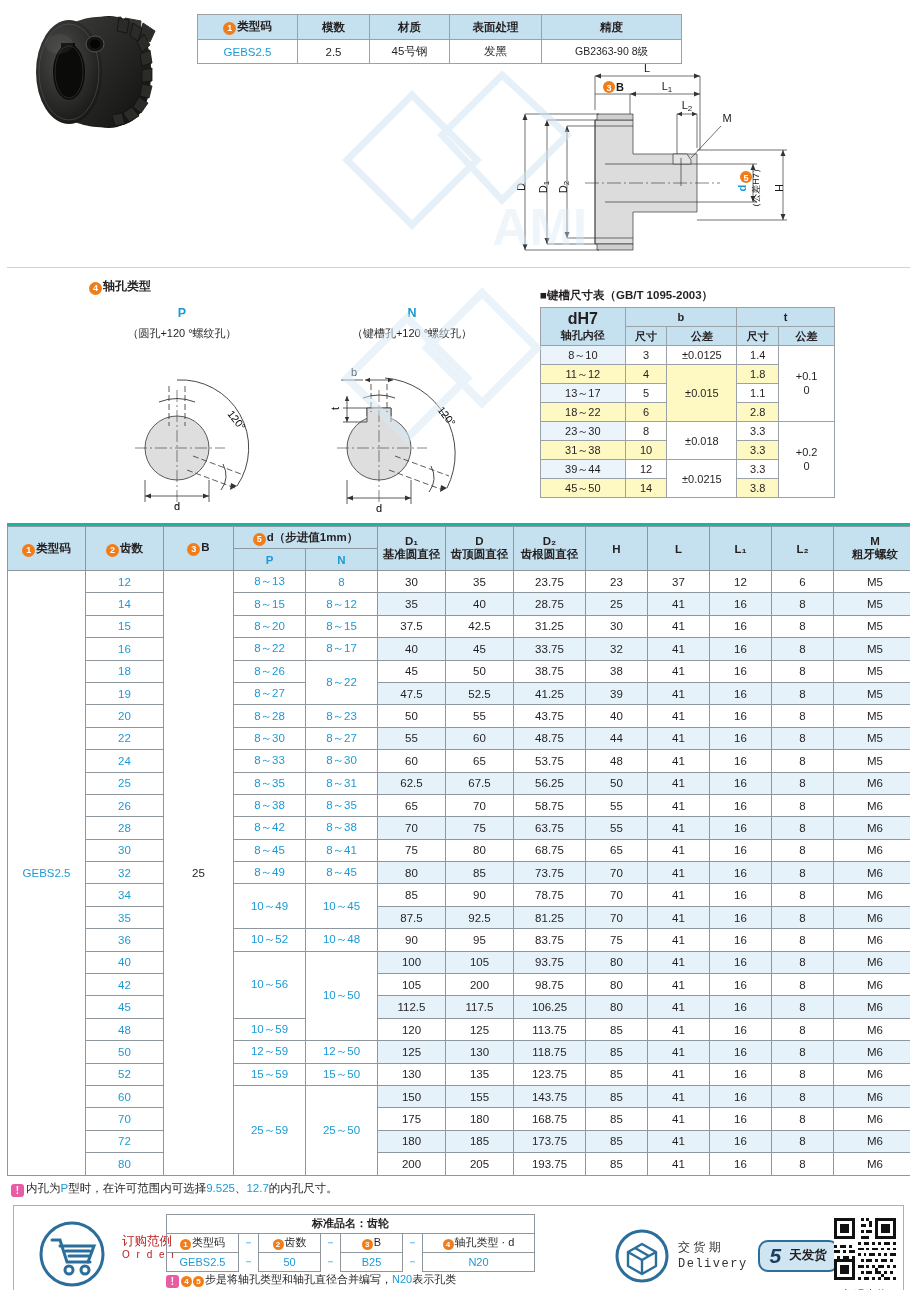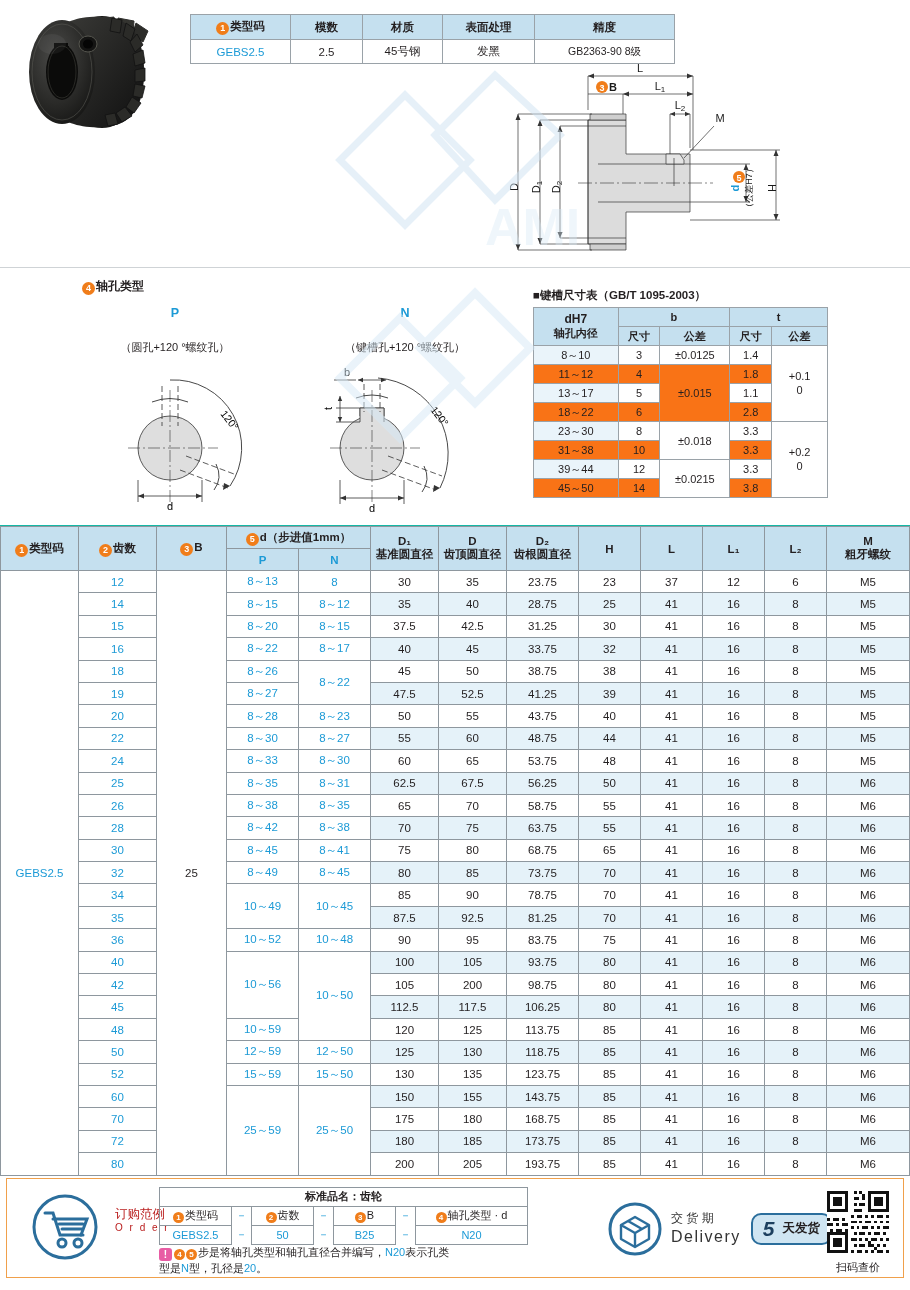--- a/index.html
+++ b/index.html
@@ -4,21 +4,21 @@
 <style>
   * { box-sizing: border-box; }
   html, body { margin:0; padding:0; }
   body {
     width:910px; height:1290px;
     font-family:"Liberation Sans","DejaVu Sans",sans-serif;
     background:#ffffff; color:#231f20;
     -webkit-font-smoothing:antialiased;
     position:relative; overflow:hidden;
   }
-  .page { position:relative; width:910px; height:1290px; }
+  .page { position:relative; width:910px; height:1290px;padding-left:7px; }
 
   
   table { border-collapse:collapse; }
   .blue { color:#1c9ad6; }
 
   
   .cnum{
     display:inline-block; width:13px; height:13px; line-height:13px;
     border-radius:50%; background:#f07d1a; color:#fff;
     font-size:9px; text-align:center; font-weight:bold;
@@ -40,34 +40,34 @@
   .photo{ position:absolute; left:8px; top:6px; width:160px; height:132px; }
 
   .spec-tbl{ position:absolute; left:190px; top:14px; font-size:11.5px; }
   .spec-tbl td{ border:1px solid #9aa2a8; padding:4px 6px; text-align:center; height:20px;}
   .spec-tbl tr:first-child td{ background:#c5e0ef; font-weight:bold; }
 
   
   .draw{ position:absolute; left:498px; top:62px; width:300px; height:200px; }
 
   
-  .mid-sec{ position:relative; height:258px; border-bottom:1px solid #14b8a6; }
+  .mid-sec{ position:relative; height:258px; border-bottom:3px solid #14b8a6; }
   .sh-title{ position:absolute; left:82px; top:10px; font-size:12px; font-weight:bold; }
   .sh-p{ position:absolute; left:60px; top:38px; width:230px; text-align:center; }
   .sh-n{ position:absolute; left:280px; top:38px; width:250px; text-align:center; }
   .sh-letter{ font-size:12.5px; color:#1c9ad6; font-weight:bold; }
-  .sh-sub{ font-size:11px; margin-top:20px; }
+  .sh-sub{ font-size:11px; margin-top:6px; }
 
   .key-tbl-wrap{ position:absolute; left:533px; top:20px; }
   .key-cap{ font-size:11.5px; font-weight:bold; margin-bottom:4px; }
   .key-tbl{ font-size:11px; width:295px; }
   .key-tbl td,.key-tbl th{ border:1px solid #9aa2a8; text-align:center; padding:1px 2px; height:19px;}
   .key-tbl th{ background:#c5e0ef; font-weight:bold; }
   .key-tbl td.lbl{ background:#eaf4fa; }
-  .key-tbl tr.alt td{ background:#f97316; }
+  .key-tbl tr.alt td{ background:#fef9c3; }
 
   
   .main-wrap{ position:relative; }
   .main-tbl{ width:910px; font-size:11.5px; }
   .main-tbl td,.main-tbl th{
     border:1px solid #8e979e; text-align:center; padding:0 2px;
   }
   .main-tbl thead th{ background:#c5e0ef; font-weight:bold; height:22px; }
   .main-tbl tbody td{ height:22.4px; }
   .main-tbl tbody tr.alt td.num{ background:#e5f2f9; }
@@ -84,21 +84,21 @@
   .ord-lbl{ position:absolute; left:108px; top:28px; font-size:12.5px; color:#b91c1c; line-height:1.25; }
   .ord-lbl .en{ font-size:10px; letter-spacing:2px; }
 
   .ord-tbl{ position:absolute; left:152px; top:8px; font-size:11px; }
   .ord-tbl td{ border:1px solid #8e979e; text-align:center; height:19px; padding:0 4px; }
   .ord-tbl td.dash{ border:none; width:14px; }
   .ord-note{ position:absolute; left:152px; top:66px; font-size:11px; line-height:1.35; width:300px;}
 
   .delivery{ position:absolute; left:600px; top:22px; display:flex; align-items:center; }
   .dl-txt{ margin-left:8px; font-size:12px; color:#333; line-height:1.35;}
-  .dl-txt .en{ font-size:16px; letter-spacing:1.5px; }
+  .dl-txt .en{ font-size:12px; letter-spacing:1.5px;font-family:Liberation Mono, monospace; }
   .dl-pill{
     margin-left:10px; border:2px solid #2b6e9c; border-radius:10px;
     background:#cfe5f2; padding:2px 10px; display:flex; align-items:center;
   }
   .dl-num{ font-size:21px; font-style:italic; font-weight:bold; color:#1c3f5e; margin-right:8px;}
   .dl-day{ font-size:12.5px; font-weight:bold; }
 
   .qr-wrap{ position:absolute; left:820px; top:12px; text-align:center; }
   .qr-cap{ font-size:11px; margin-top:3px; }
 </style>
@@ -359,21 +359,21 @@
       <text x="32" y="58" font-size="11" font-family="Liberation Sans, sans-serif" transform="rotate(-90,32,58)">t</text>
       <text x="130" y="58" font-size="10.5" font-family="Liberation Sans, sans-serif" transform="rotate(52,130,58)">120°</text>
     </svg>
 
     <div class="key-tbl-wrap">
       <div class="key-cap">■键槽尺寸表（GB/T 1095-2003）</div>
       <table class="key-tbl">
         <tbody>
             <tr>
           <th rowspan="2" style="width:85px;">
-            <div style="font-size:12px;">dH7</div>
+            <div style="font-size:16px;">dH7</div>
             <div>轴孔内径</div>
           </th>
           <th colspan="2">b</th>
           <th colspan="2">t</th>
         </tr>
         <tr>
           <th style="width:42px;">尺寸</th>
           <th style="width:70px;">公差</th>
           <th style="width:42px;">尺寸</th>
           <th style="width:56px;">公差</th>
@@ -824,20 +824,23 @@
     </table>
 
     <svg class="wm" style="left:180px;top:760px;width:330px;height:300px;" viewBox="0 0 330 300">
       <g fill="none" stroke="#d9ecf7" stroke-width="9">
         <path d="M40 150 L110 80 L180 150 L110 220 Z"></path>
         <path d="M150 110 L215 45 L280 110 L215 175 Z"></path>
       </g>
     </svg>
   </div>
 
+  <div class="foot-note">
+    <span class="warn">!</span><span>内孔为</span><span class="blue">P</span><span>型时，在许可范围内可选择</span><span class="blue">9.525</span><span>、</span><span class="blue">12.7</span><span>的内孔尺寸。</span>
+  </div>
 
   <div class="order-box">
 
     <svg class="cart" width="68" height="68" viewBox="0 0 68 68">
       <circle cx="34" cy="34" r="31" fill="none" stroke="#2b6e9c" stroke-width="3"></circle>
       <g stroke="#2b6e9c" stroke-width="3" fill="none" stroke-linecap="round">
         <path d="M14 20 L22 20 L29 42 L52 42"></path>
         <path d="M22 26 L56 26 L50 42"></path>
         <line x1="28" y1="31" x2="52" y2="31"></line>
         <line x1="31" y1="36" x2="51" y2="36"></line>

